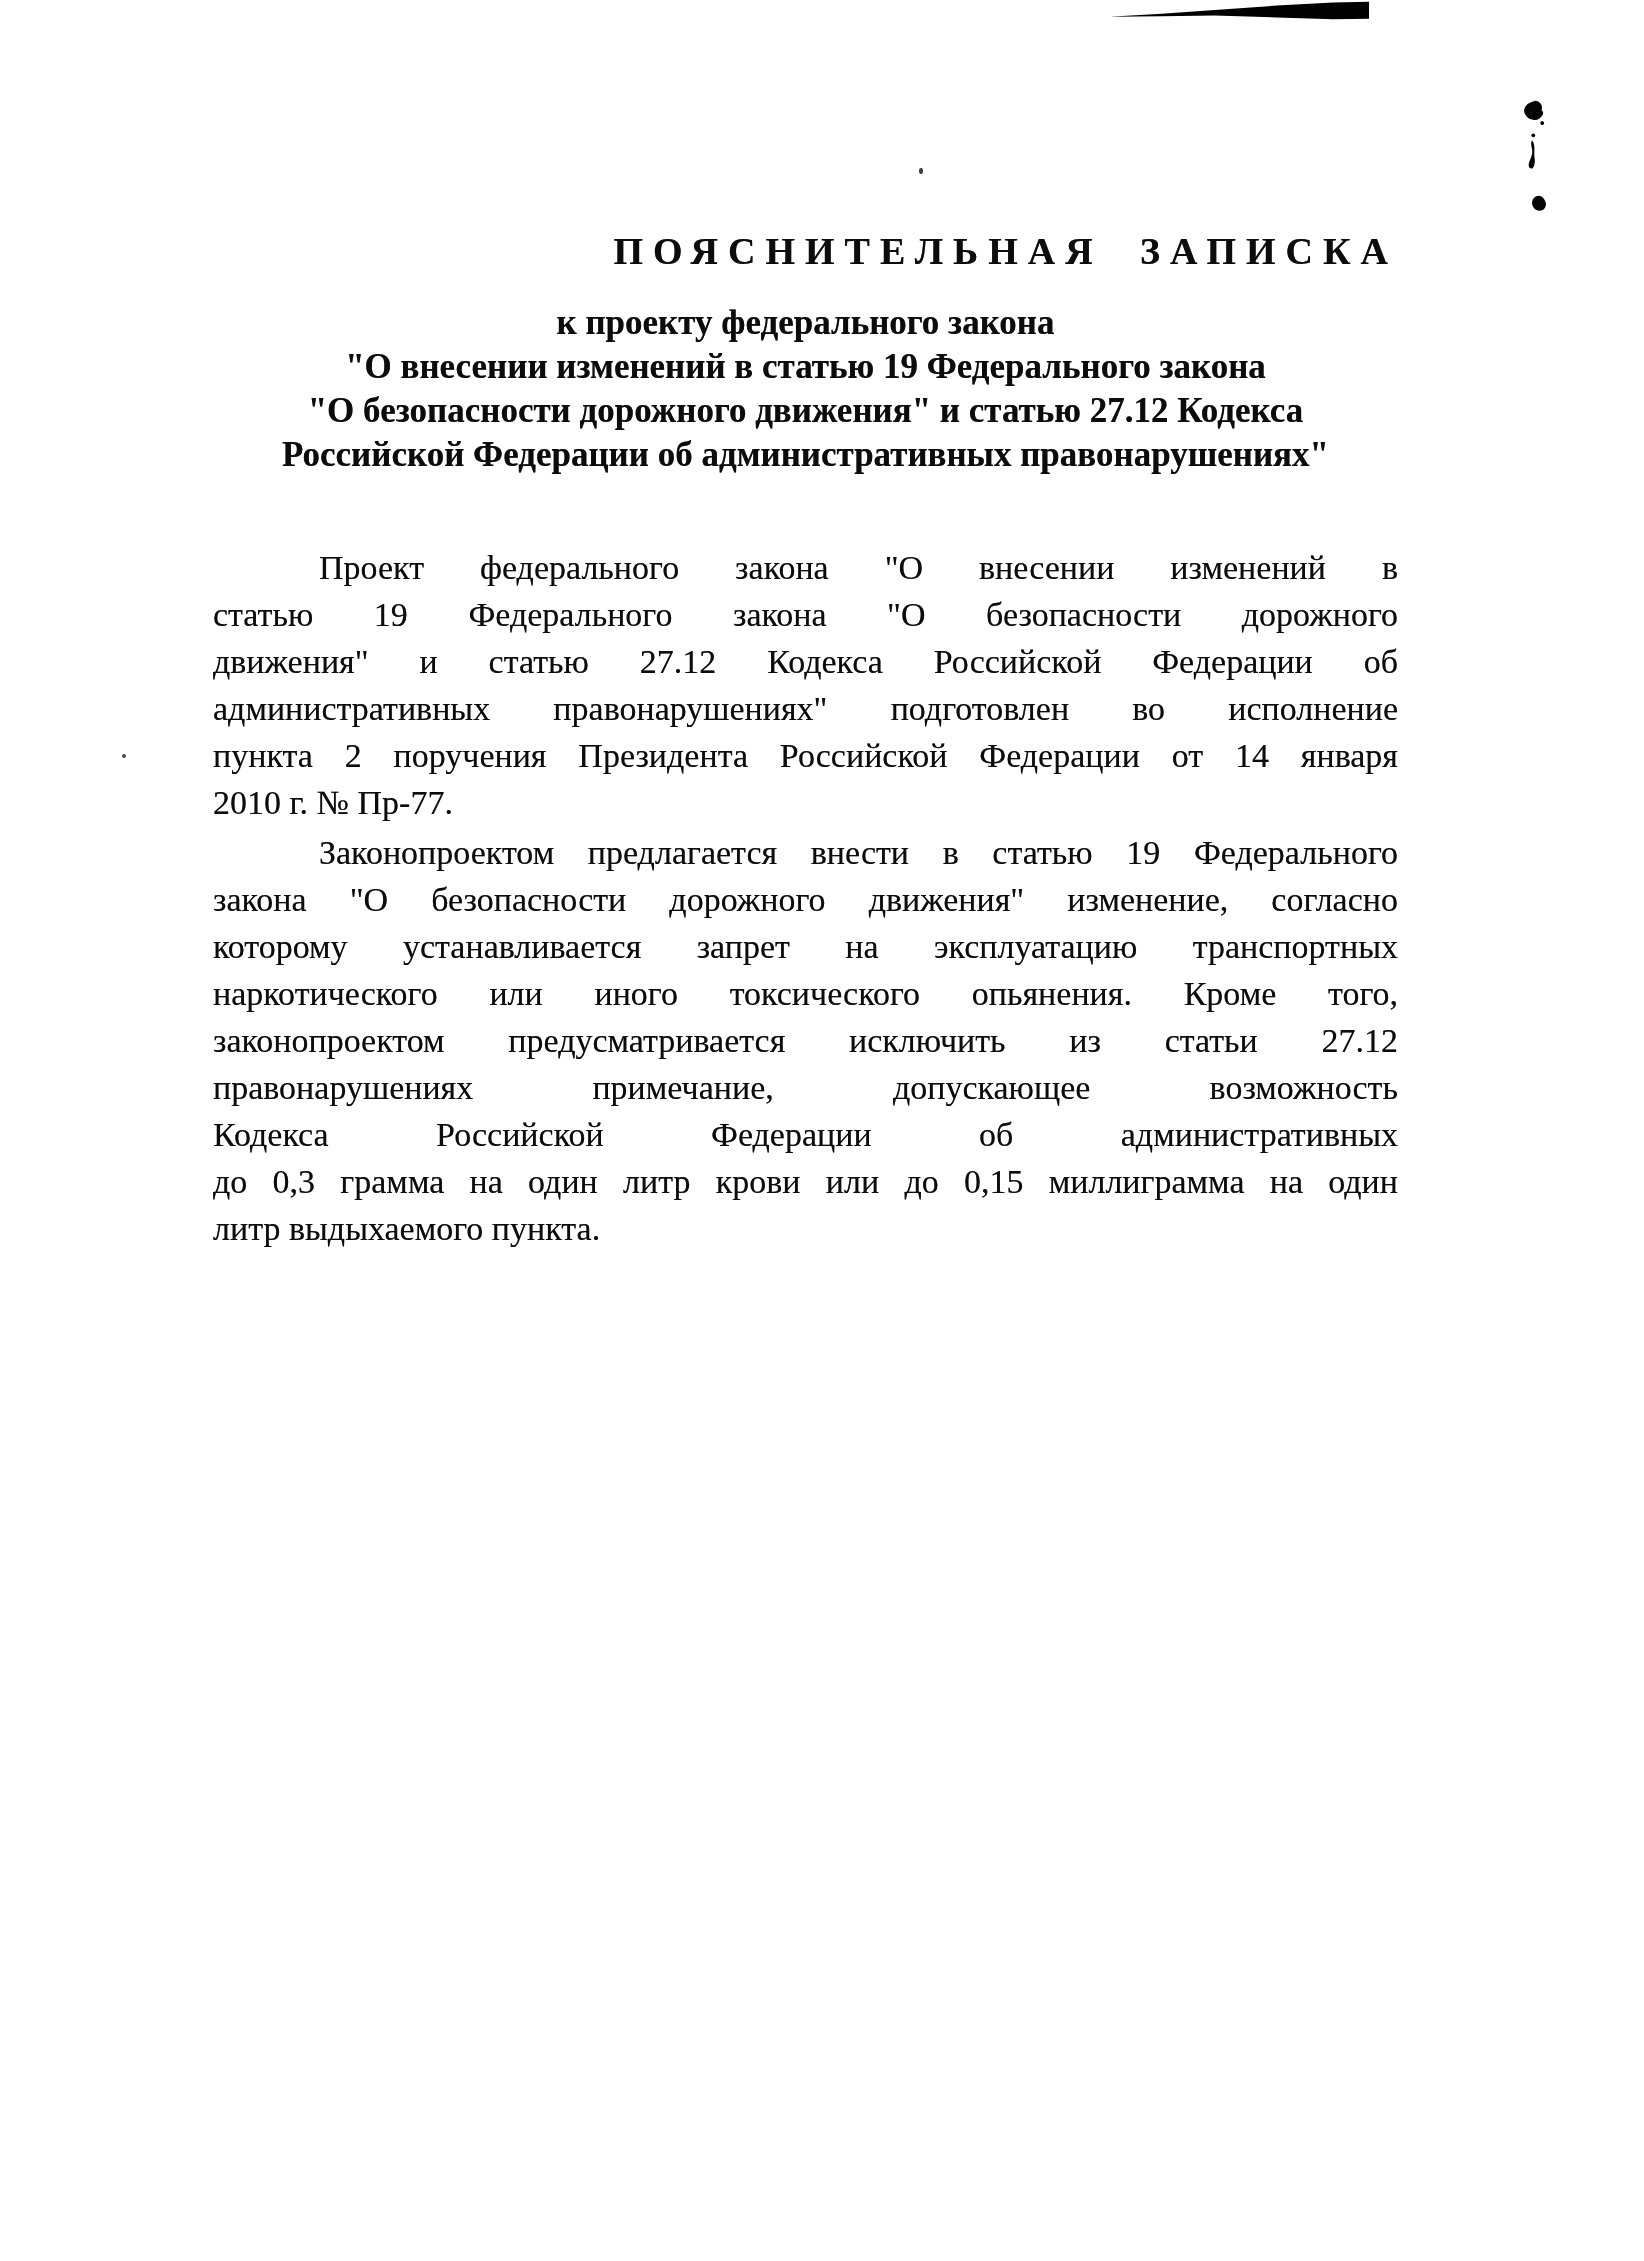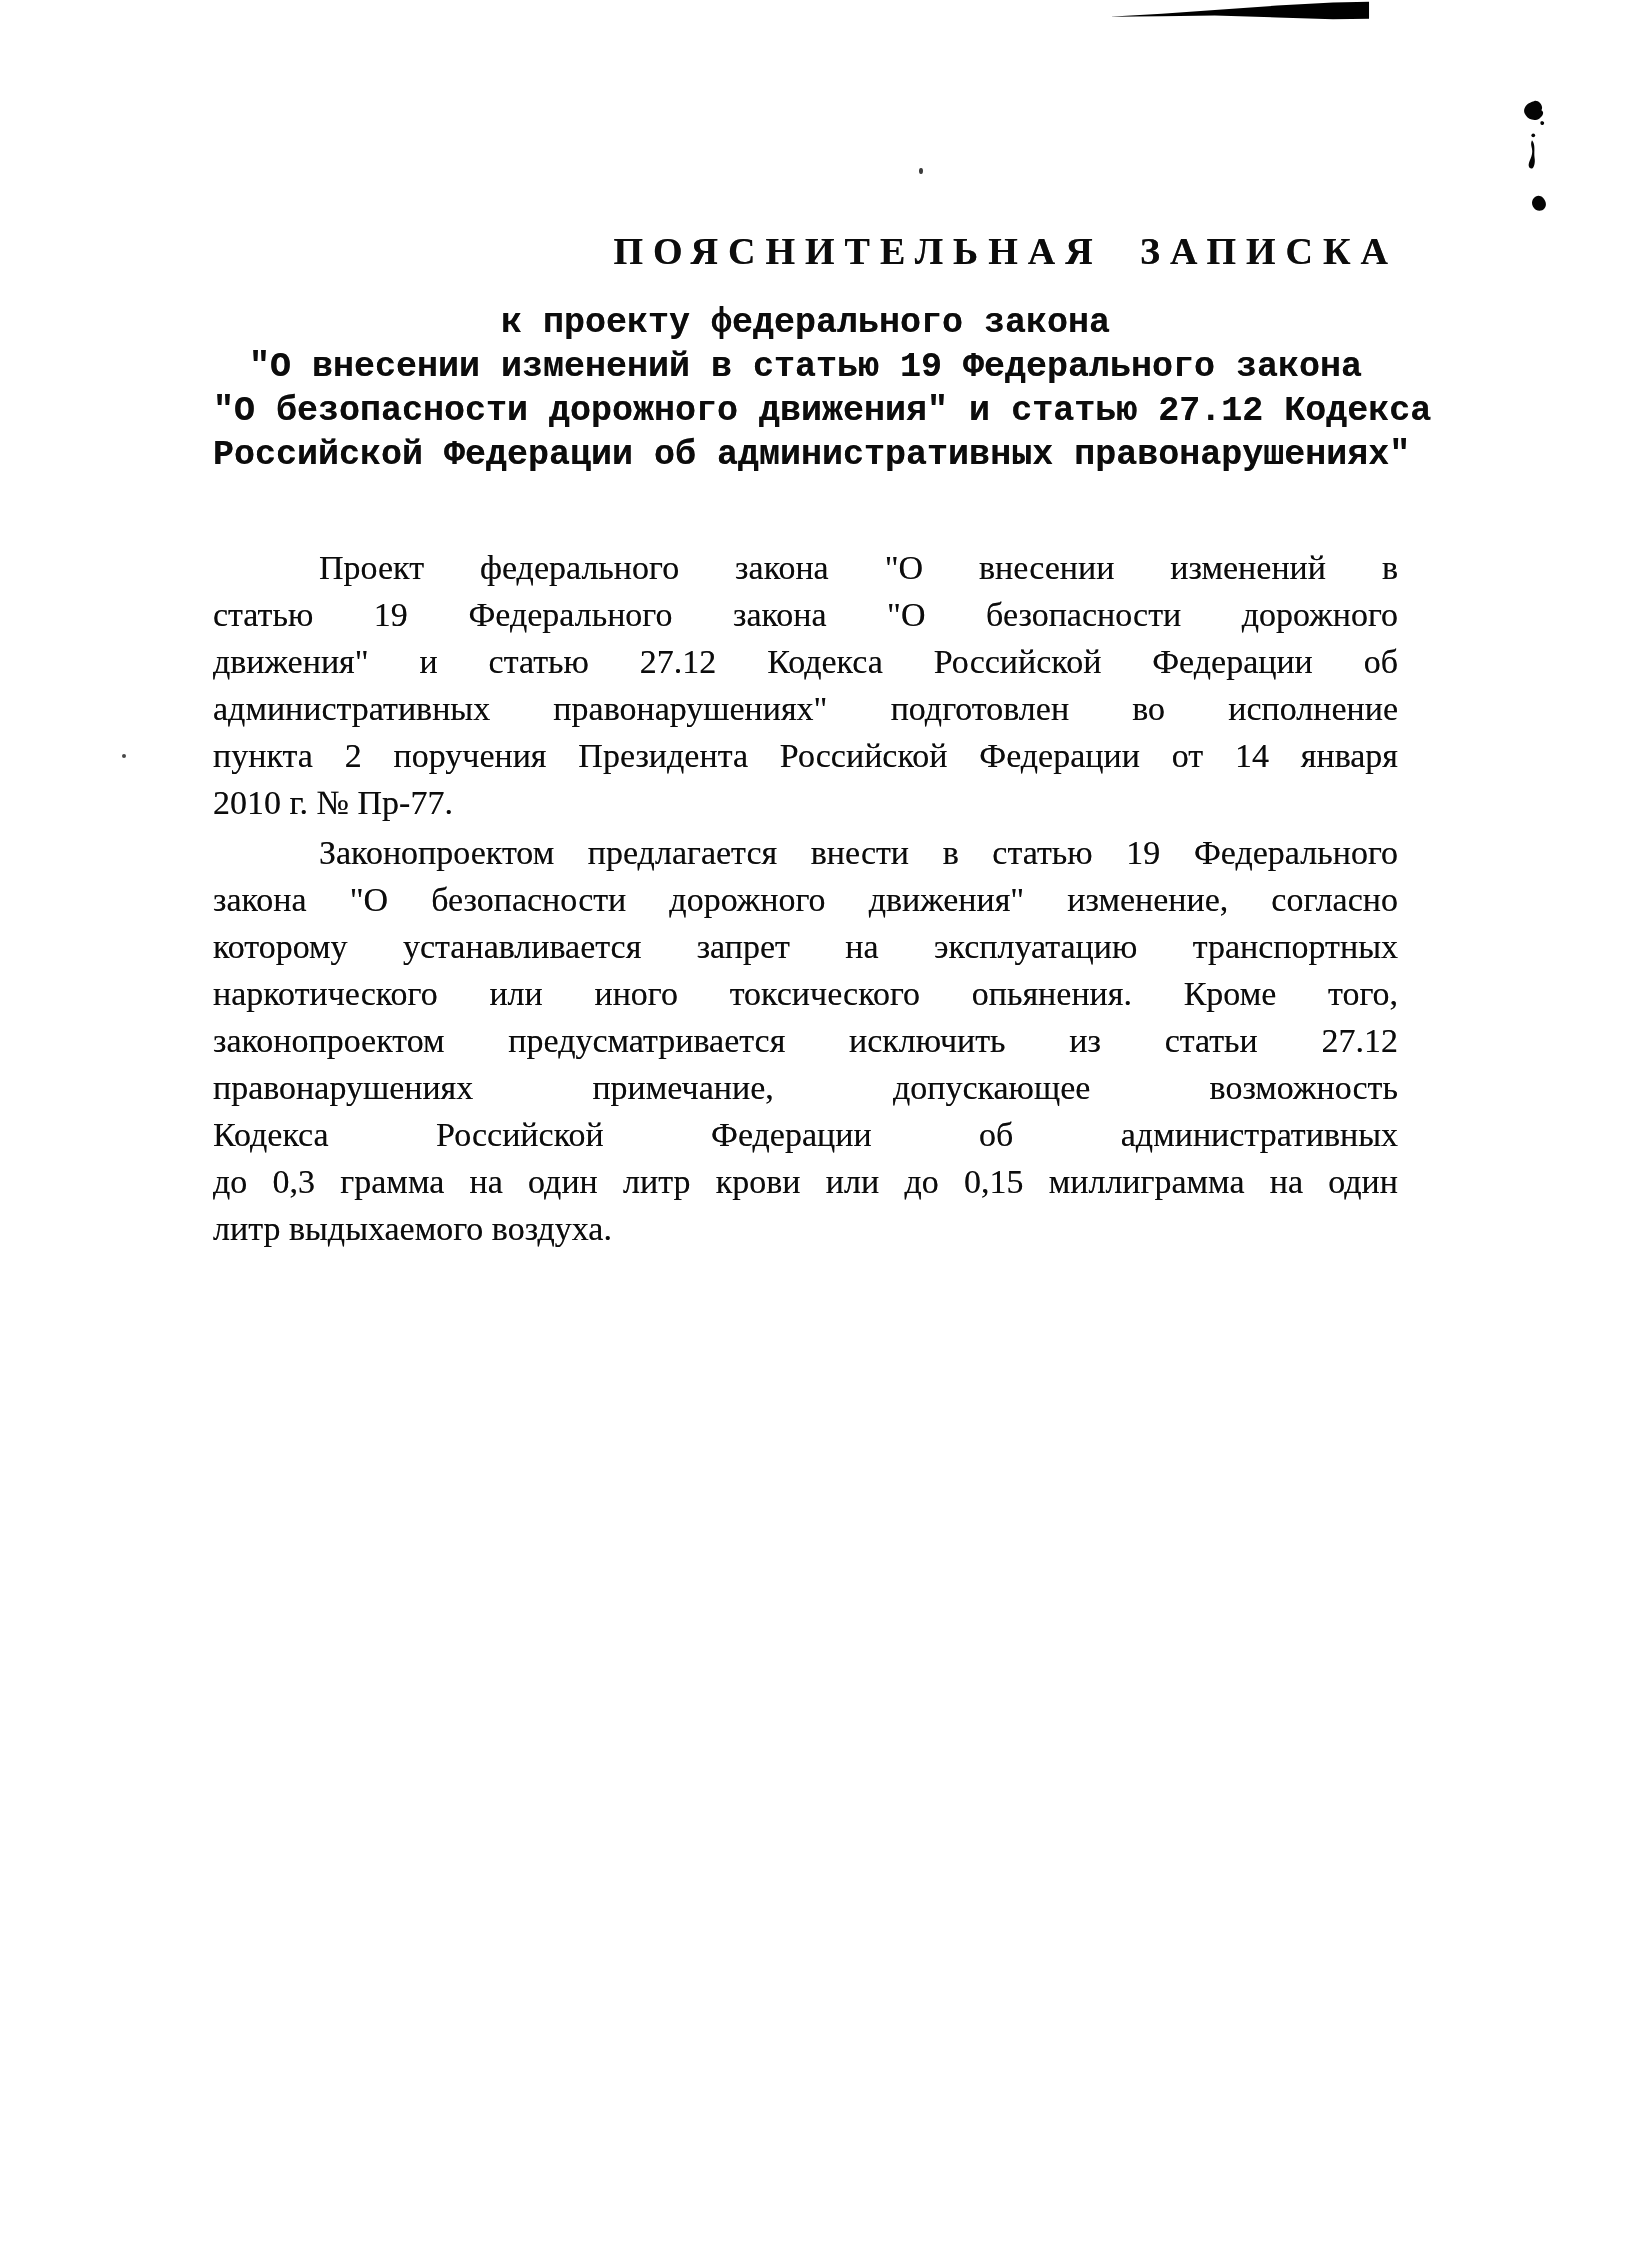--- a/index.html
+++ b/index.html
@@ -33,21 +33,20 @@
   }
   .subtitle {
     margin-top: 30px;
     font-weight: bold;
     font-size: 35px;
     line-height: 44px;
   }
   .subtitle-line {
     text-align: center;
     white-space: nowrap;
-    font-family: Liberation Mono, monospace;
   }
   .body-text {
     margin-top: 67px;
     font-size: 34px;
     line-height: 47px;
     text-shadow: 0 0 0.6px rgba(10,10,10,0.55);
   }
   .para {
     margin: 0;
   }
@@ -122,19 +121,19 @@
 
       <div class="para">
           <div class="line">Законопроектом предлагается внести в статью 19 Федерального</div>
           <div class="line">закона "О безопасности дорожного движения" изменение, согласно</div>
           <div class="line">которому устанавливается запрет на эксплуатацию транспортных</div>
           <div class="line">наркотического или иного токсического опьянения. Кроме того,</div>
           <div class="line">законопроектом предусматривается исключить из статьи 27.12</div>
           <div class="line">правонарушениях примечание, допускающее возможность</div>
           <div class="line">Кодекса Российской Федерации об административных</div>
           <div class="line">до 0,3 грамма на один литр крови или до 0,15 миллиграмма на один</div>
-          <div class="line">литр выдыхаемого воздуха.</div>
+          <div class="line">литр выдыхаемого пункта.</div>
         </div>
 
     </div>
   </div>
 </div>
 
 
 </body></html>

